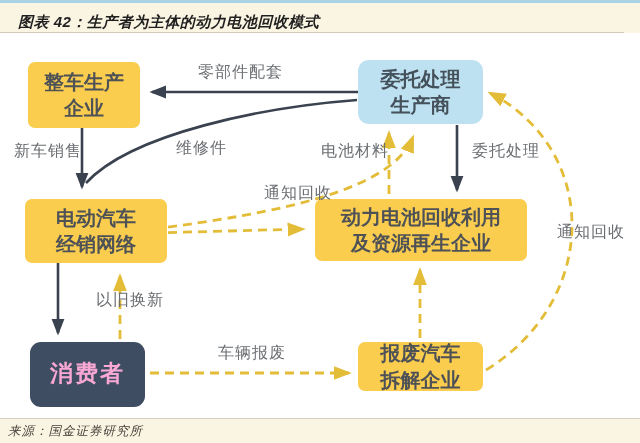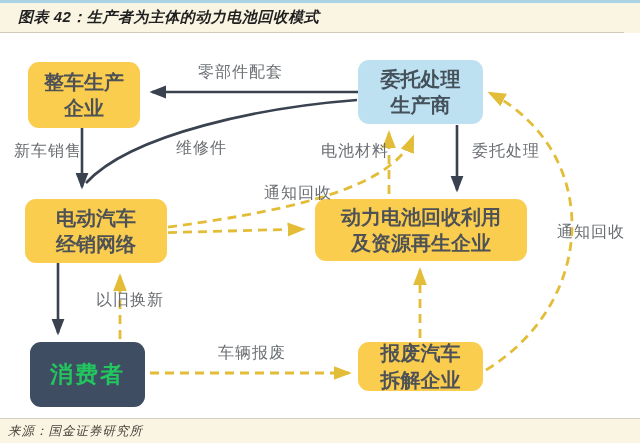--- a/index.html
+++ b/index.html
@@ -11,21 +11,21 @@
     overflow:hidden;
   }
   .topline{
     position:absolute;left:0;top:0;width:640px;height:3px;
     background:#a9d2e4;
   }
   .titlebar{
     position:absolute;left:0;top:3px;width:624px;height:29px;
     background:#faf4e2;
     border-bottom:1px solid #cfcaba;
-    display:flex;align-items:center;
+    display:flex;align-items:flex-end;
   }
   .title{
     margin-left:18px;
     font-size:15px;font-weight:bold;font-style:italic;
     color:#1f1f1f;letter-spacing:0.5px;
   }
   .canvas{
     position:absolute;left:0;top:33px;width:640px;height:385px;
     background:#ffffff;
     border-bottom:1px solid #d5d1c3;
@@ -41,23 +41,23 @@
   .node{
     position:absolute;z-index:2;
     display:flex;align-items:center;justify-content:center;
     text-align:center;
     border-radius:11px;
     font-size:20px;font-weight:600;line-height:1.32;
     color:#4e5257;
     white-space:pre-line;
     box-sizing:border-box;
   }
-  .node.yellow{background:#facd4e;}
+  .node.yellow{background:#facd4e;border-radius:7px;}
   .node.blue{background:#bee1f1;color:#44505a;}
-  .node.navy{background:#3f4d63;color:#22c55e;font-size:23px;letter-spacing:2px;}
+  .node.navy{background:#3f4d63;color:#f9a8d4;font-size:23px;letter-spacing:2px;font-family:Liberation Serif, serif;}
   .elabel{
     position:absolute;z-index:2;
     font-size:16px;color:#6a6e72;letter-spacing:1px;
     white-space:nowrap;
   }
 </style>
 </head>
 <body>
 
 <div class="page">

